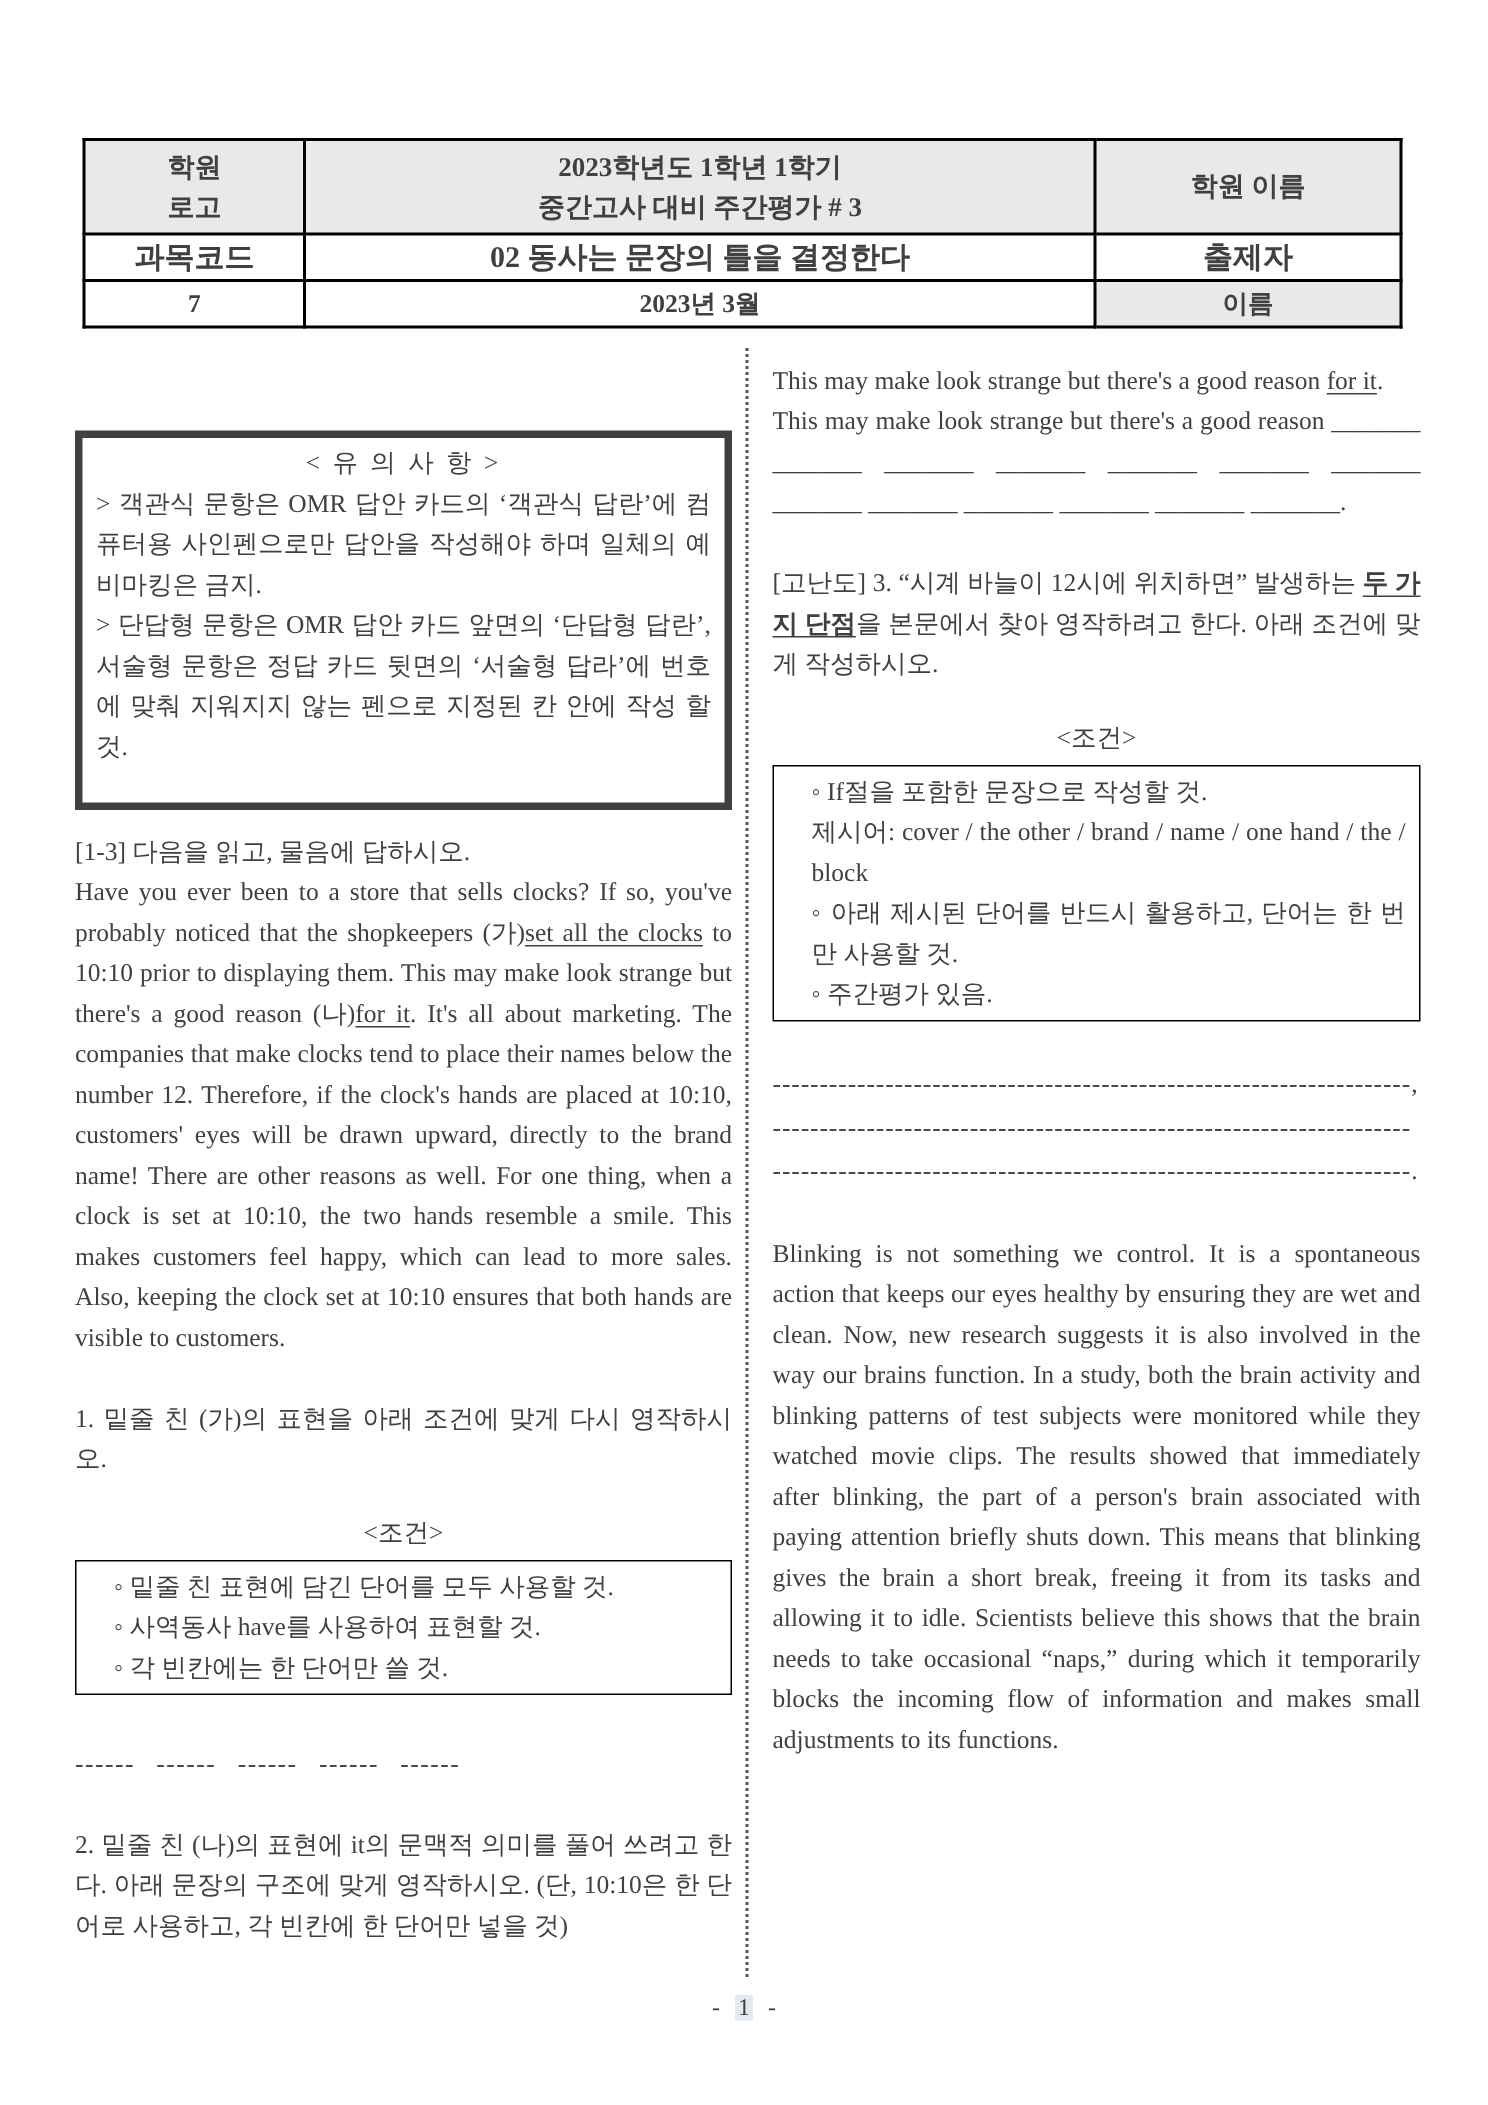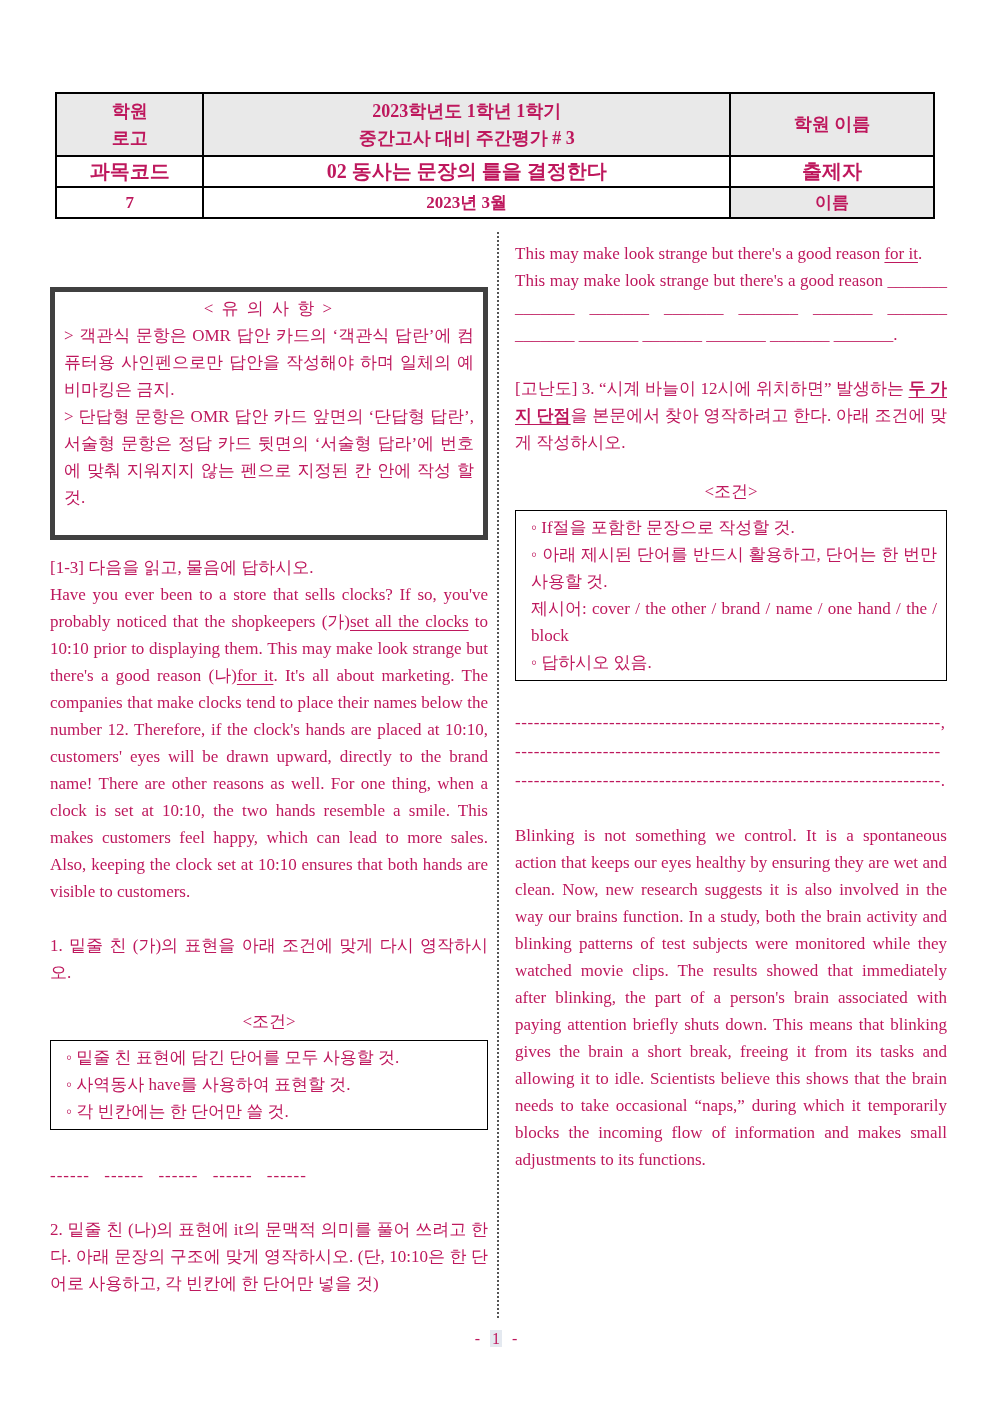--- a/index.html
+++ b/index.html
@@ -2,21 +2,21 @@
 <html><head>
 <meta charset="utf-8">
 <style>
   * { margin:0; padding:0; box-sizing:border-box; }
   html,body { background:#9b9b9b; }
   .page {
     position:relative;
     width:992px; height:1403px;
     margin:0 auto;
     background:#ffffff;
-    color:#be185d;
+    color:#404040;
     font-family:"Liberation Serif","DejaVu Serif",serif;
     font-size:17px;
     overflow:hidden;
   }
 
   
   .hdr-table {
     position:absolute; left:55px; top:92px; width:880px;
     border-collapse:collapse; table-layout:fixed;
     font-weight:bold; text-align:center;
@@ -46,21 +46,21 @@
   
   .notice-box {
     border:5px solid #404040;
     margin-top:47px;
     padding:3px 9px 24px 9px;
   }
   .notice-title { text-align:center; letter-spacing:2px; }
 
   
   .cond-label { text-align:center; margin-top:22px; }
-  .cond-box { border:1px solid #000; padding:3px 9px 4px 15px; margin-top:5px; }
+  .cond-box { border:1px solid #000; padding:3px 9px 4px 25px; margin-top:5px; }
 
   .dash-answer { margin-top:32px; word-spacing:9px; letter-spacing:1px; }
 
   .ans-line { white-space:nowrap; overflow:hidden; letter-spacing:0.6px; line-height:29px; }
 
   .sp { height:27px; }
   .sp-half { height:14px; }
 
   
   .footer {
@@ -143,23 +143,23 @@
     <div class="just"><span>This may make look strange but there's a good reason </span><span>_______ _______ _______ _______ _______ _______ _______ _______ _______ _______ _______ _______ _______.</span></div>
 
     <div class="sp"></div>
 
     <div class="just"><span>[고난도] 3. “시계 바늘이 12시에 위치하면” 발생하는 </span><span class="bu">두 가지 단점</span><span>을 본문에서 찾아 영작하려고 한다. 아래 조건에 맞게 작성하시오.</span></div>
 
     <div class="cond-label">&lt;조건&gt;</div>
 
     <div class="cond-box">
       <div>◦  If절을 포함한 문장으로 작성할 것.</div>
+      <div class="just">제시어: cover / the other / brand / name / one hand / the / block</div>
       <div class="just">◦  아래 제시된 단어를 반드시 활용하고, 단어는 한 번만 사용할 것.</div>
-      <div class="just">제시어: cover / the other / brand / name / one hand / the / block</div>
-      <div>◦    답하시오 있음.</div>
+      <div>◦    주간평가 있음.</div>
     </div>
 
     <div class="sp"></div>
 
     <div class="ans-line">--------------------------------------------------------------------,</div>
     <div class="ans-line">--------------------------------------------------------------------</div>
     <div class="ans-line">--------------------------------------------------------------------.</div>
 
     <div class="sp"></div>
 

